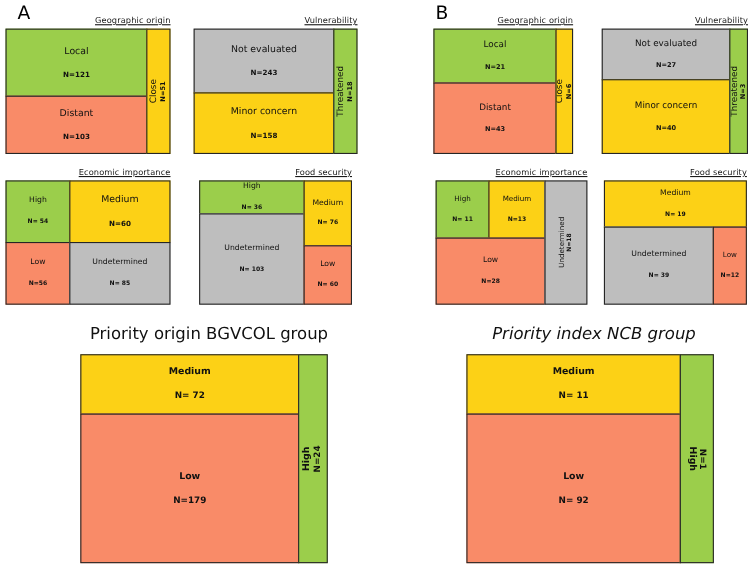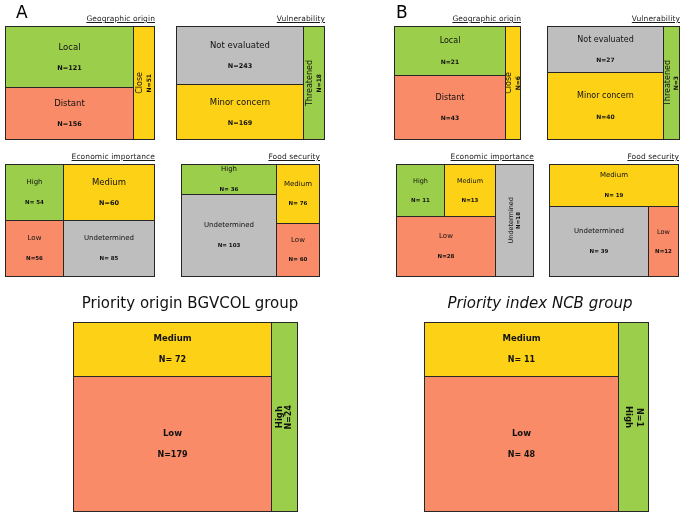--- a/index.html
+++ b/index.html
@@ -104,39 +104,39 @@
 
 <div class="mosaic" style="left:5px; top:14px; width:150px; height:126px;">
   <div class="mosaic-title">Geographic origin</div>
   <div class="mosaic-body" style="top:12px; width:150px; height:114px;">
     <div class="tile big" style="left:0px; top:0px; width:129px; height:62px; background:#9BCE4B;">
       <div class="lbl">Local</div>
       <div class="cnt">N=121</div>
     </div>
     <div class="tile big" style="left:0px; top:61px; width:129px; height:53px; background:#F98B68;">
       <div class="lbl">Distant</div>
-      <div class="cnt">N=156</div>
+      <div class="cnt">N=103</div>
     </div>
     <div class="tile vert flip" style="left:128px; top:0px; width:22px; height:114px; background:#FCD116;">
       <div class="lbl">Close</div>
       <div class="cnt">N=51</div>
     </div>
   </div>
 </div>
 
 <div class="mosaic" style="left:176px; top:14px; width:149px; height:126px;">
   <div class="mosaic-title">Vulnerability</div>
   <div class="mosaic-body" style="top:12px; width:149px; height:114px;">
     <div class="tile big" style="left:0px; top:0px; width:128px; height:59px; background:#BEBEBE;">
       <div class="lbl">Not evaluated</div>
       <div class="cnt">N=243</div>
     </div>
     <div class="tile big" style="left:0px; top:58px; width:128px; height:56px; background:#FCD116;">
       <div class="lbl">Minor concern</div>
-      <div class="cnt">N=169</div>
+      <div class="cnt">N=158</div>
     </div>
     <div class="tile vert flip" style="left:127px; top:0px; width:22px; height:114px; background:#9BCE4B;">
       <div class="lbl">Threatened</div>
       <div class="cnt">N=18</div>
     </div>
   </div>
 </div>
 
 <div class="mosaic" style="left:5px; top:152px; width:150px; height:125px;">
   <div class="mosaic-title">Economic importance</div>
@@ -280,20 +280,20 @@
 
 <div class="bigplot-title" style="left:415px; top:294px; width:250px;font-style:italic;">Priority index NCB group</div>
 <div class="mosaic" style="left:424px; top:322px; width:225px; height:190px;">
   <div class="mosaic-body" style="top:0px; width:225px; height:190px;">
     <div class="tile bigtile" style="left:0px; top:0px; width:195px; height:55px; background:#FCD116;">
       <div class="lbl">Medium</div>
       <div class="cnt">N= 11</div>
     </div>
     <div class="tile bigtile" style="left:0px; top:54px; width:195px; height:136px; background:#F98B68;">
       <div class="lbl">Low</div>
-      <div class="cnt">N= 48</div>
+      <div class="cnt">N= 92</div>
     </div>
     <div class="tile vert bigtile" style="left:194px; top:0px; width:31px; height:190px; background:#9BCE4B;">
       <div class="lbl">High</div>
       <div class="cnt">N=1</div>
     </div>
   </div>
 </div>
 
 </body></html>

